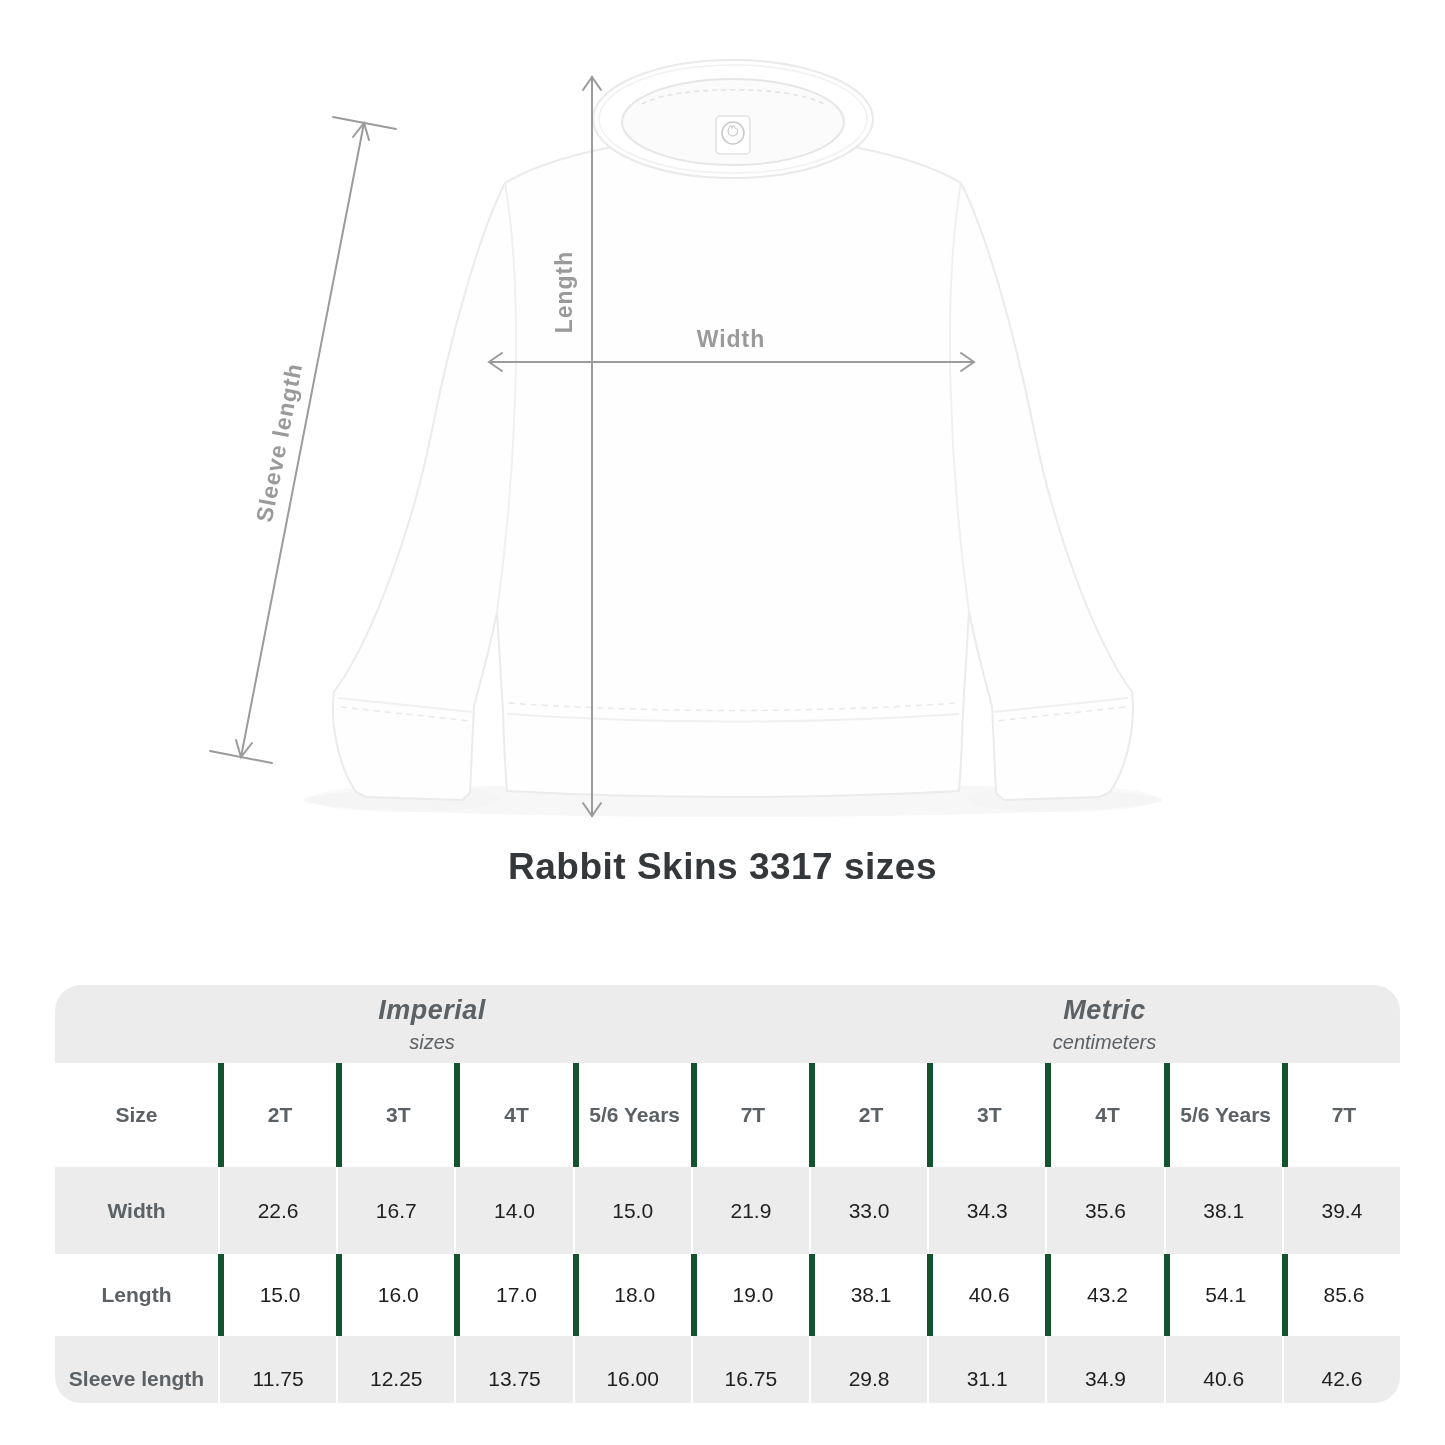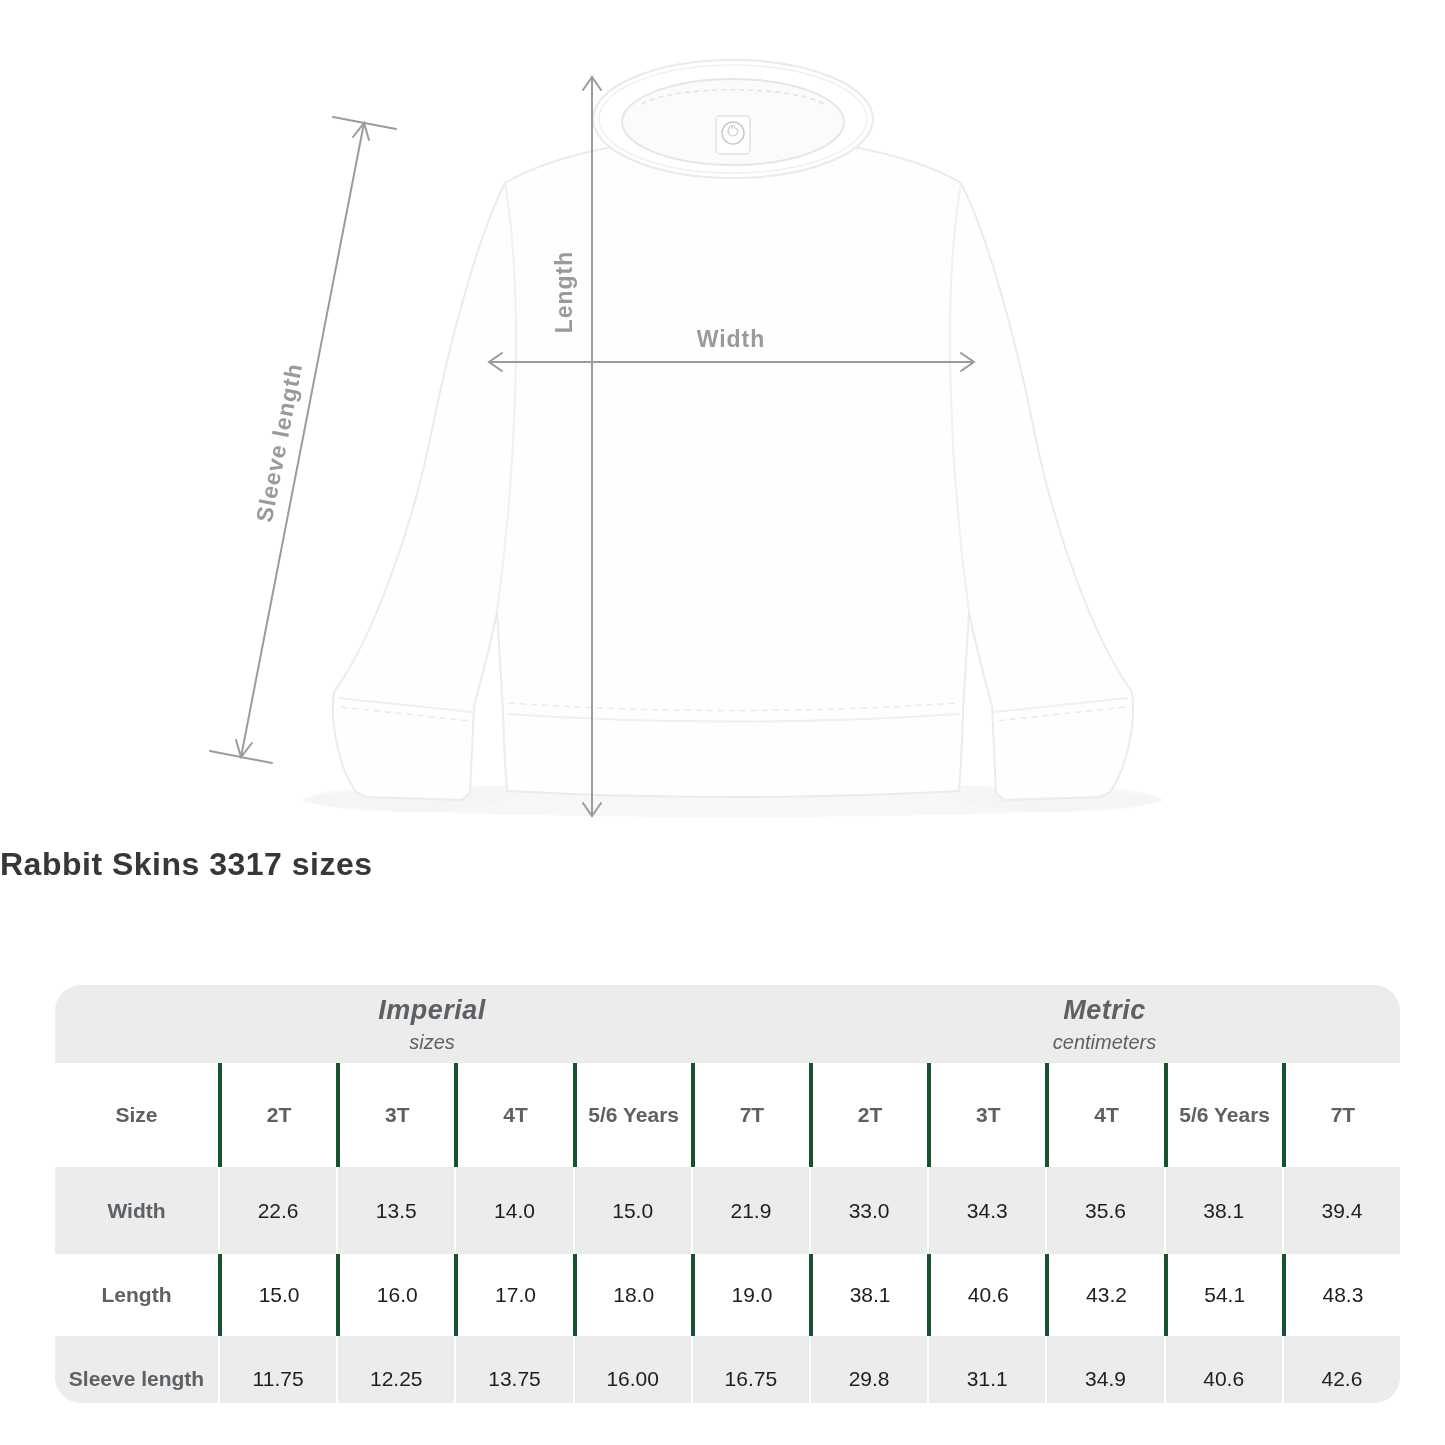--- a/index.html
+++ b/index.html
@@ -12,21 +12,21 @@
   .stage { position:absolute; inset:0; width:1445px; height:1445px; }
 
   
   .diagram-svg { position:absolute; left:0; top:0; display:block; }
   .dim-label { font-family:"Liberation Sans", sans-serif; font-size:23px; font-weight:bold;
                fill:#9a9a9a; letter-spacing:1px; }
 
   
   .title {
     position:absolute; top:846px; left:0; width:1445px;
-    text-align:left; font-size:32px; font-weight:bold; color:#35383b;
+    text-align:center; font-size:37px; font-weight:bold; color:#35383b;
     letter-spacing:0.5px;
   }
 
   
   .sizetable {
     position:absolute; left:55px; top:985px; width:1345px; height:418px;
     border-radius:26px; overflow:hidden;
   }
   .unit-header { display:flex; height:78px; background:#ececec; }
   .ugroup { display:flex; flex-direction:column; align-items:center; justify-content:center; gap:5px; }
@@ -38,21 +38,21 @@
   .trow { display:grid; grid-template-columns:163px repeat(10, 1fr); }
   .trow .cell {
     display:flex; align-items:center; justify-content:center;
     font-size:21px; color:#1e1e1e;
   }
   .cell.hdr, .cell.rowlabel { font-weight:bold; color:#5c6165; font-size:21px; }
   .r-size   { height:104px; background:#ffffff; }
   .r-width  { height:87px; background:#ececec; }
   .r-length { height:82px; background:#ffffff; }
   .r-sleeve { height:86px; background:#ececec; }
-  .trow.white .cell + .cell { border-left:4px solid #14532d; }
+  .trow.white .cell + .cell { border-left:6px solid #14532d; }
   .trow.gray  .cell + .cell { border-left:2px solid #ffffff; }
 </style>
 </head>
 <body>
 
 <div class="stage">
 
   <svg class="diagram-svg" width="1445" height="910" viewBox="0 0 1445 910">
 
     <g>
@@ -163,21 +163,21 @@
       <div class="cell hdr">2T</div>
       <div class="cell hdr">3T</div>
       <div class="cell hdr">4T</div>
       <div class="cell hdr">5/6 Years</div>
       <div class="cell hdr">7T</div>
     </div>
 
     <div class="trow r-width gray">
       <div class="cell rowlabel">Width</div>
       <div class="cell">22.6</div>
-      <div class="cell">13.5</div>
+      <div class="cell">16.7</div>
       <div class="cell">14.0</div>
       <div class="cell">15.0</div>
       <div class="cell">21.9</div>
       <div class="cell">33.0</div>
       <div class="cell">34.3</div>
       <div class="cell">35.6</div>
       <div class="cell">38.1</div>
       <div class="cell">39.4</div>
     </div>
 
@@ -185,21 +185,21 @@
       <div class="cell rowlabel">Length</div>
       <div class="cell">15.0</div>
       <div class="cell">16.0</div>
       <div class="cell">17.0</div>
       <div class="cell">18.0</div>
       <div class="cell">19.0</div>
       <div class="cell">38.1</div>
       <div class="cell">40.6</div>
       <div class="cell">43.2</div>
       <div class="cell">54.1</div>
-      <div class="cell">48.3</div>
+      <div class="cell">85.6</div>
     </div>
 
     <div class="trow r-sleeve gray">
       <div class="cell rowlabel">Sleeve length</div>
       <div class="cell">11.75</div>
       <div class="cell">12.25</div>
       <div class="cell">13.75</div>
       <div class="cell">16.00</div>
       <div class="cell">16.75</div>
       <div class="cell">29.8</div>

